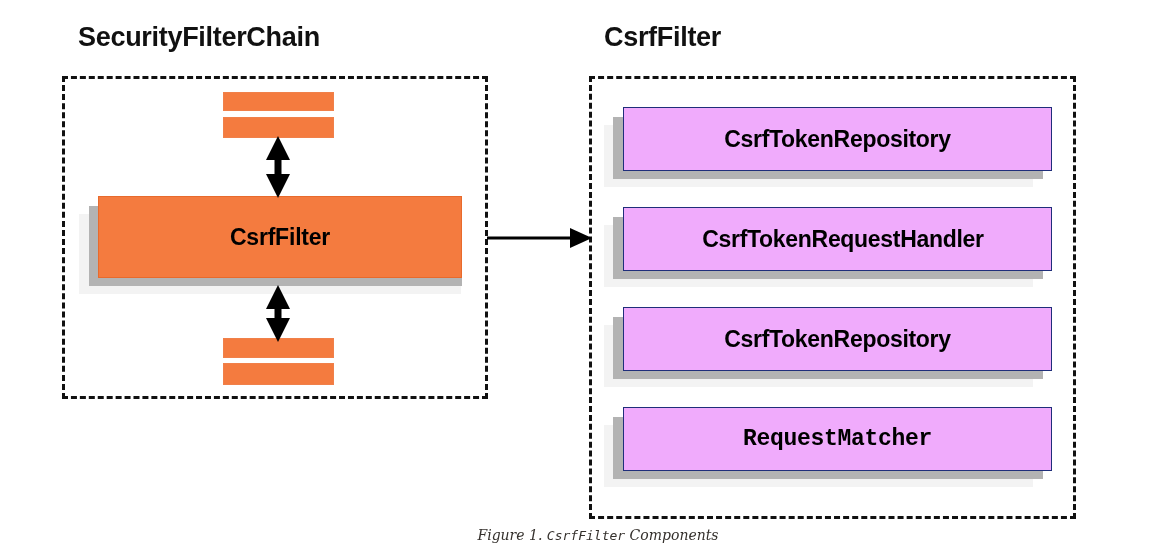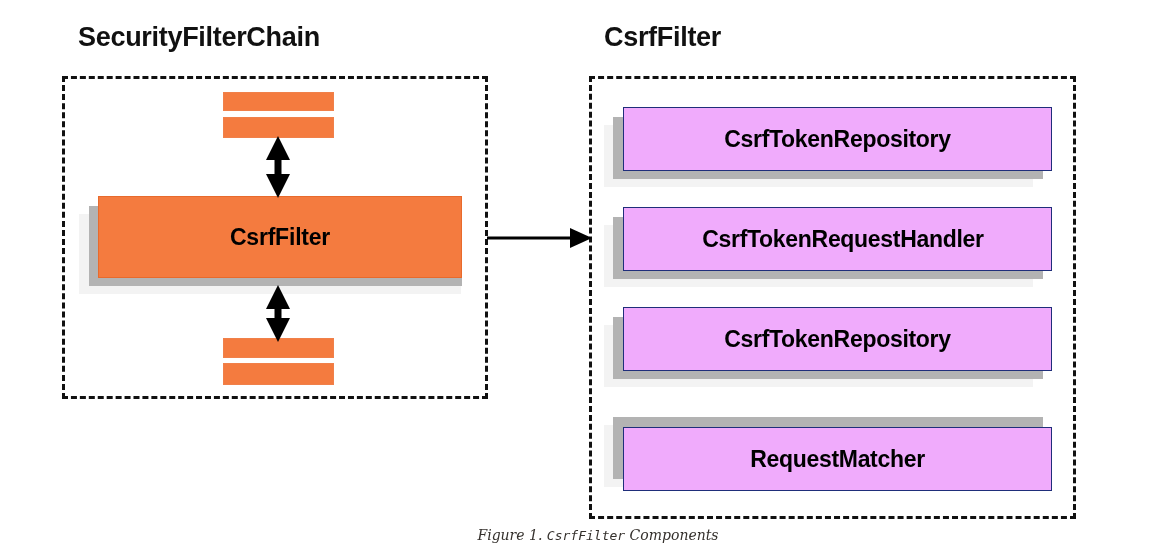--- a/index.html
+++ b/index.html
@@ -129,21 +129,21 @@
   </div>
 
   <div class="shadow-far" style="left:604px;top:325px;width:429px;height:62px;"></div>
   <div class="shadow-near" style="left:613px;top:317px;width:430px;height:62px;"></div>
   <div class="box box-blue" style="left:623px;top:307px;width:429px;height:64px;">
     <span>CsrfTokenRepository</span>
   </div>
 
   <div class="shadow-far" style="left:604px;top:425px;width:429px;height:62px;"></div>
   <div class="shadow-near" style="left:613px;top:417px;width:430px;height:62px;"></div>
-  <div class="box box-blue" style="left:623px;top:427px;width:429px;height:64px;">
+  <div class="box box-blue" style="left:623px;top:407px;width:429px;height:64px;font-family:Liberation Mono, monospace;">
     <span>RequestMatcher</span>
   </div>
 
   <svg class="arrow-svg" viewBox="0 0 1158 554">
 
     <g>
       <line x1="278" y1="148" x2="278" y2="188" stroke="#000000" stroke-width="7"></line>
       <polygon points="278,136 266,160 290,160" fill="#000000"></polygon>
       <polygon points="278,198 266,174 290,174" fill="#000000"></polygon>
     </g>

